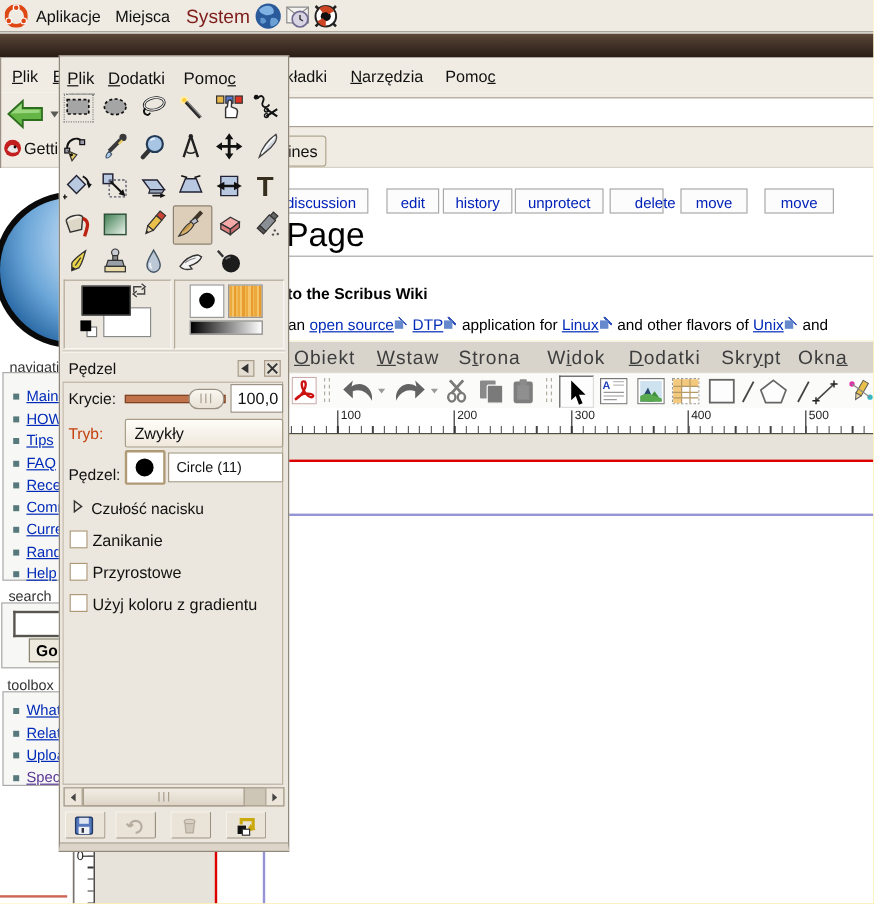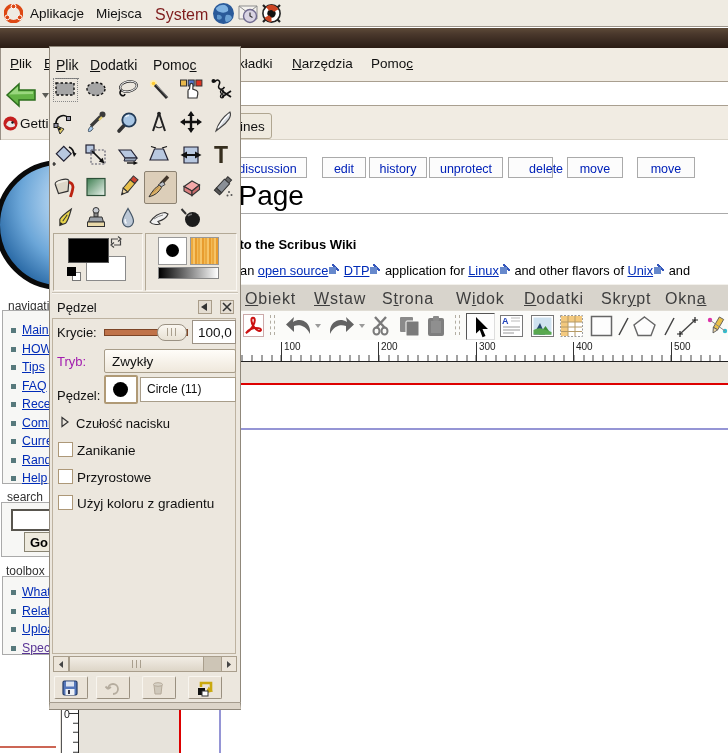--- a/index.html
+++ b/index.html
@@ -495,21 +495,21 @@
 
     <div style="left:0px;top:270px;width:184px;height:336px;border:1px solid #bdb2a0;"></div>
     <div class="t" style="left:5px;top:277px;font-size:13px;color:#111;">Krycie:</div>
     <div style="left:52px;top:281px;width:84px;height:7px;background:#c0734a;border:1px solid #7d4527;"></div>
     <div style="left:105px;top:276px;width:30px;height:17px;background:linear-gradient(180deg,#faf7f1,#e8e1d4);border:1px solid #9a9183;border-radius:8px;"></div>
     <div style="left:115px;top:280px;width:1px;height:8px;background:#a99f8e;"></div>
     <div style="left:119px;top:280px;width:1px;height:8px;background:#a99f8e;"></div>
     <div style="left:123px;top:280px;width:1px;height:8px;background:#a99f8e;"></div>
     <div style="left:140px;top:272px;width:44px;height:24px;background:#fff;border:1px solid #9c9285;"></div>
     <div class="t" style="left:146px;top:277px;font-size:13.5px;color:#111;">100,0</div>
-    <div class="t" style="left:5px;top:306px;font-size:13px;color:#a21caf;">Tryb:</div>
+    <div class="t" style="left:5px;top:306px;font-size:13px;color:#c2410c;">Tryb:</div>
     <div style="left:52px;top:301px;width:132px;height:24px;background:linear-gradient(180deg,#fffdf9,#efe8dc);border:1px solid #a89d89;border-radius:2px;"></div>
     <div class="t" style="left:60px;top:306px;font-size:13.5px;color:#111;">Zwykły</div>
     <div class="t" style="left:5px;top:340px;font-size:13px;color:#111;">Pędzel:</div>
     <div style="left:52px;top:327px;width:34px;height:29px;background:#fff;border:2px solid #b09a76;border-radius:2px;"></div>
     <div style="left:61px;top:334px;width:15px;height:15px;background:#000;border-radius:50%;"></div>
     <div style="left:88px;top:329px;width:96px;height:25px;background:#fff;border:1px solid #a89d89;"></div>
     <div class="t" style="left:95px;top:334px;font-size:12px;color:#111;">Circle (11)</div>
     <svg style="left:8px;top:368px;" width="10" height="12">
           <path d="M2 1.5 L8 6 L2 10.5 Z" fill="#ece7de" stroke="#333" stroke-width="1.2"></path>
         </svg>

